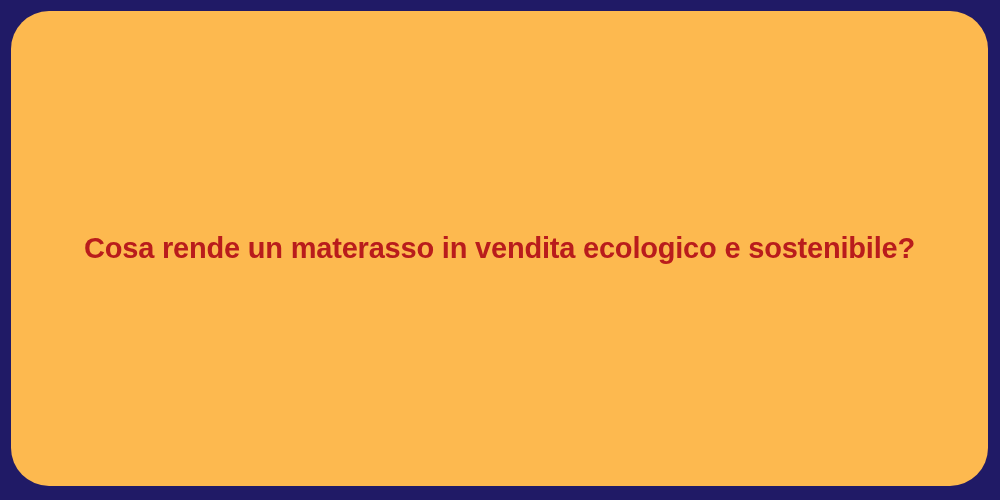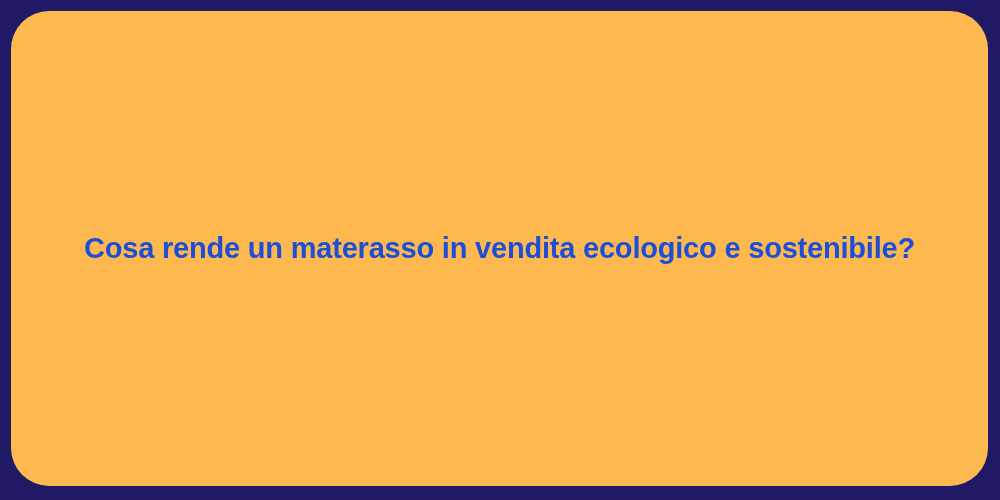--- a/index.html
+++ b/index.html
@@ -32,21 +32,21 @@
     border-radius: 38px;
     display: flex;
     align-items: center;
     justify-content: center;
     text-align: center;
   }
 
   .banner-heading {
     margin: 0;
     padding: 0 28px;
-    color: #1d4ed8;
+    color: #b91c1c;
     font-family: "Liberation Sans", sans-serif;
     font-size: 29px;
     font-weight: bold;
     line-height: 1.25;
     letter-spacing: -0.2px;
     max-width: 940px;
   }
 </style>
 </head>
 <body>

